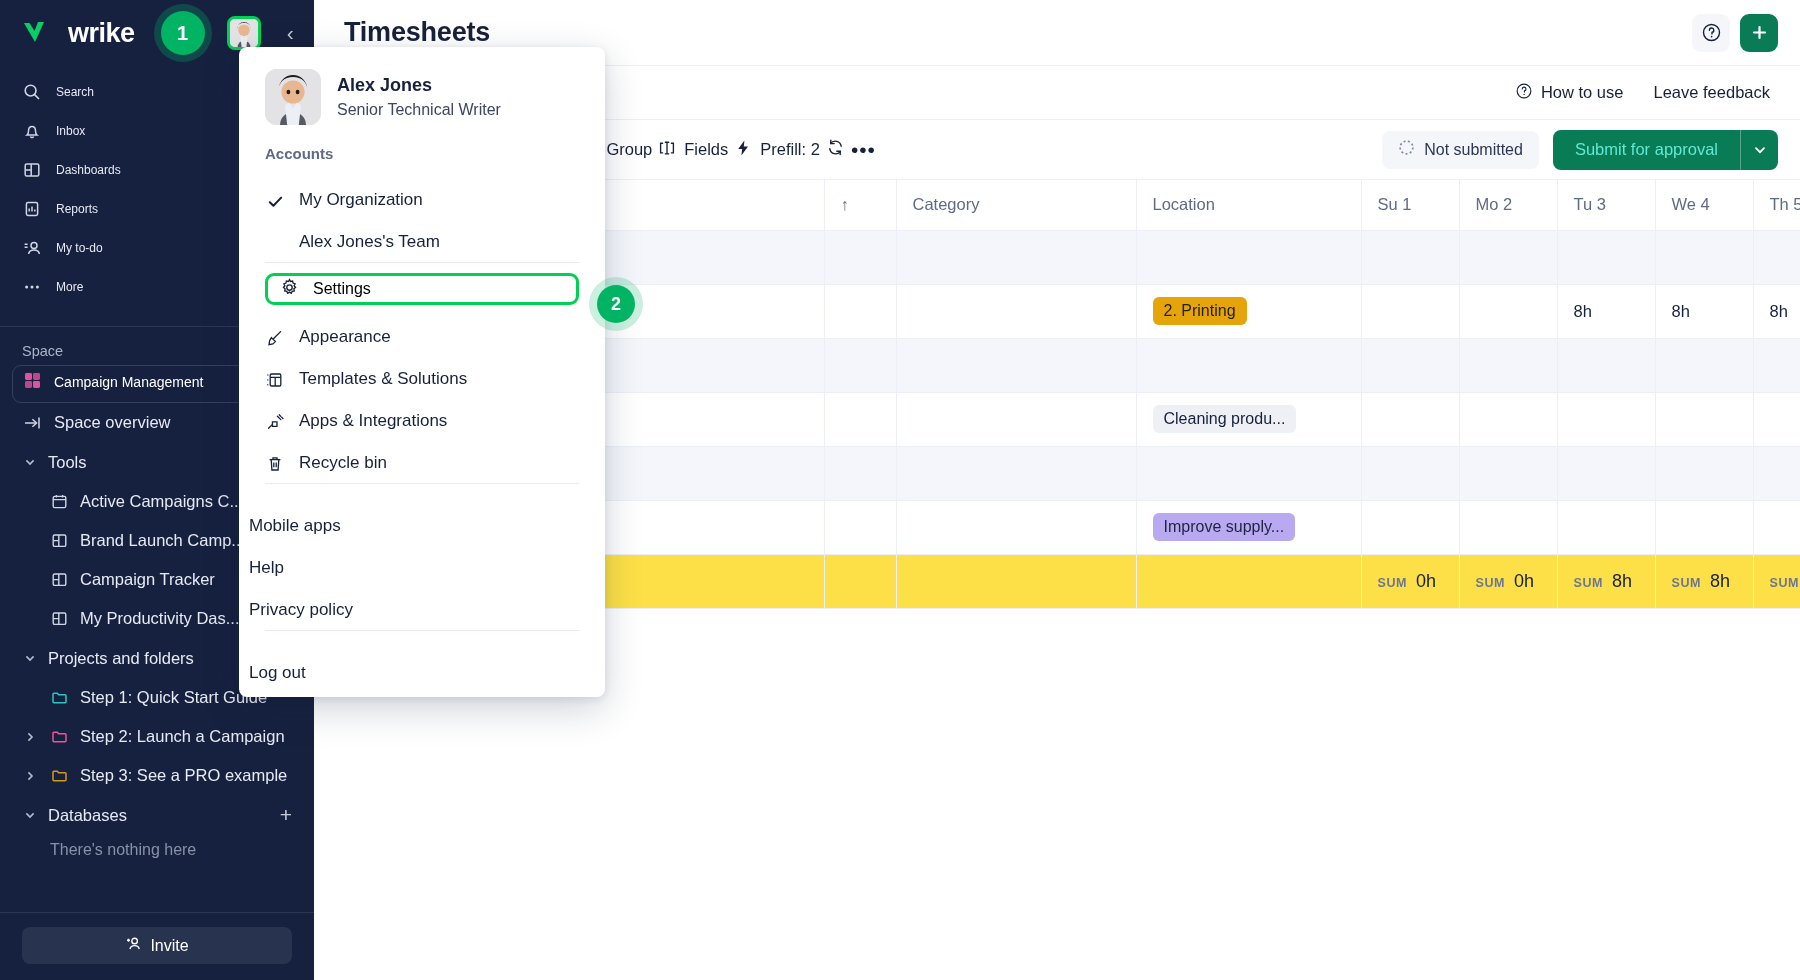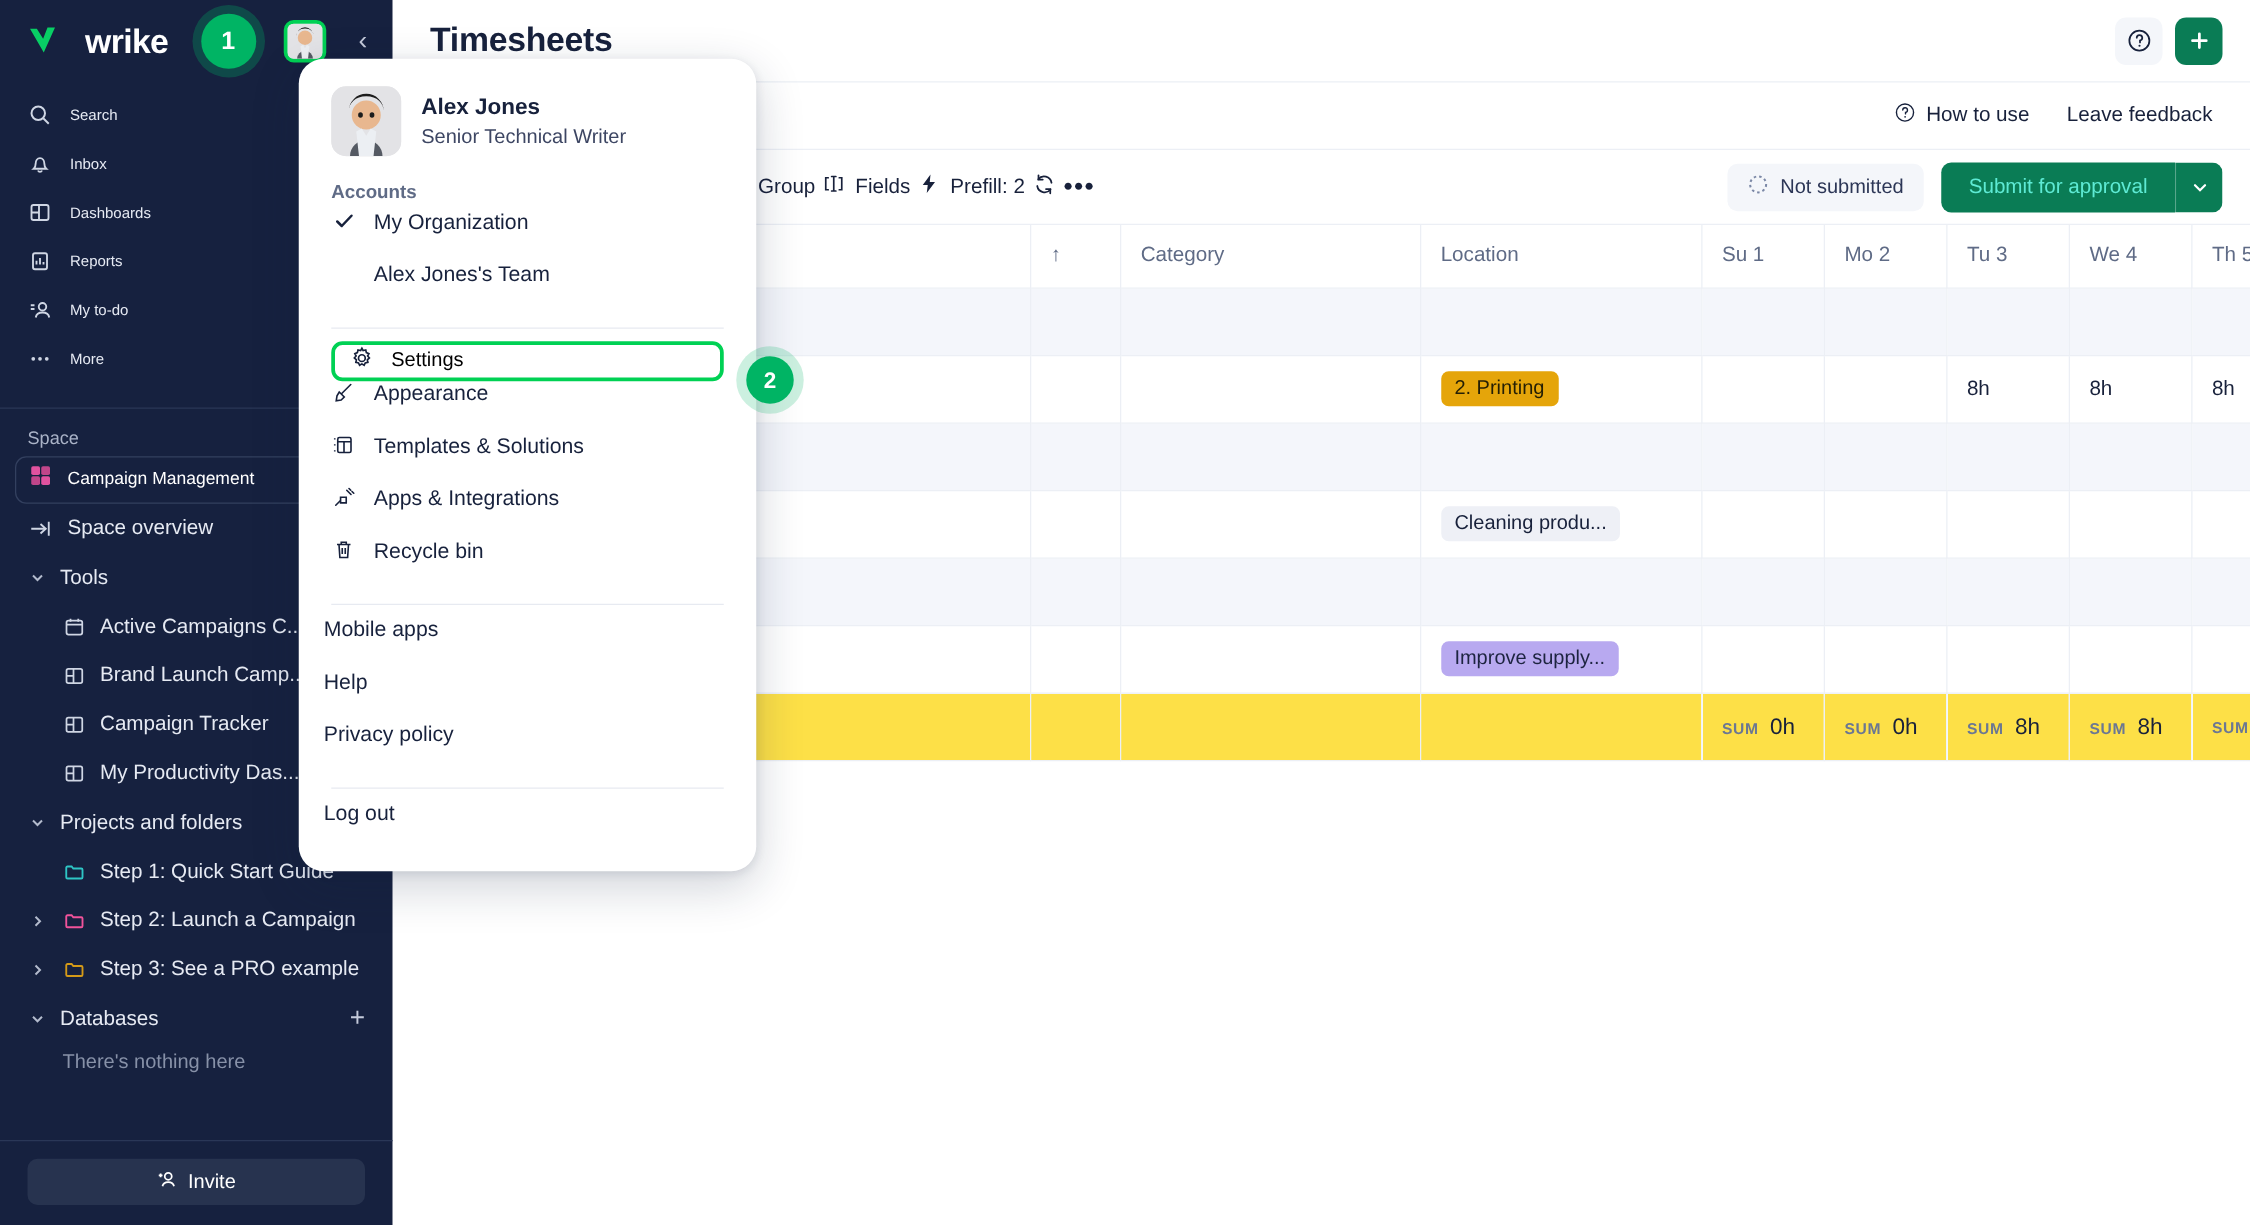--- a/index.html
+++ b/index.html
@@ -205,40 +205,40 @@
   }
   .sum-label { font-size: 12.5px; color:#6b7793; letter-spacing:0.6px; margin-right: 9px; font-weight:600; }
   .sum-val { font-size: 18px; color:#18213b; }
 
   
   .dropdown {
     position: absolute;
     left: 239px; top: 47px;
     width: 366px;
     background:#fff;
-    border-radius: 20px;
+    border-radius: 8px;
     box-shadow: 0 12px 38px rgba(22,33,63,0.20), 0 2px 8px rgba(22,33,63,0.10);
     padding: 22px 0 14px;
     z-index: 40;
   }
   .dd-profile { display:flex; align-items:center; gap: 16px; padding: 0 26px 20px; }
   .dd-avatar {
     width: 56px; height: 56px; border-radius: 12px; background:#e3e3e6;
     display:flex; align-items:center; justify-content:center; overflow:hidden;
     flex: 0 0 56px;
   }
   .dd-name { font-size: 18px; font-weight: 700; color:#17213c; }
   .dd-role { font-size: 16px; color:#3d4663; margin-top: 5px; }
   .dd-section { font-size: 15px; font-weight:700; color:#5f6b86; padding: 0 26px 6px; }
   .dd-item {
-    display:flex; align-items:flex-start; gap: 14px;
+    display:flex; align-items:flex-end; gap: 14px;
     height: 42px; padding: 0 26px; font-size: 17px; color:#17213c; cursor:pointer;
   }
   .dd-item .dd-ic { width: 20px; display:flex; align-items:center; justify-content:center; flex:0 0 20px; }
-  .dd-item.plain { padding-left: 20px; }
+  .dd-item.plain { padding-left: 10px; }
   .dd-sep { height:1px; background:#e7eaf1; margin: 10px 26px; }
   .dd-highlight {
     margin: 0 26px; border: 3px solid #00d154; border-radius: 9px;
     height: 32px; display:flex; align-items:center; gap:14px; padding: 0 12px;
     cursor:pointer;
   }
   .badge-2 {
     position:absolute; left: 597px; top: 285px;
     width: 38px; height: 38px; border-radius: 50%;
     background:#00b464; color:#fff; font-size: 18px; font-weight:600;

